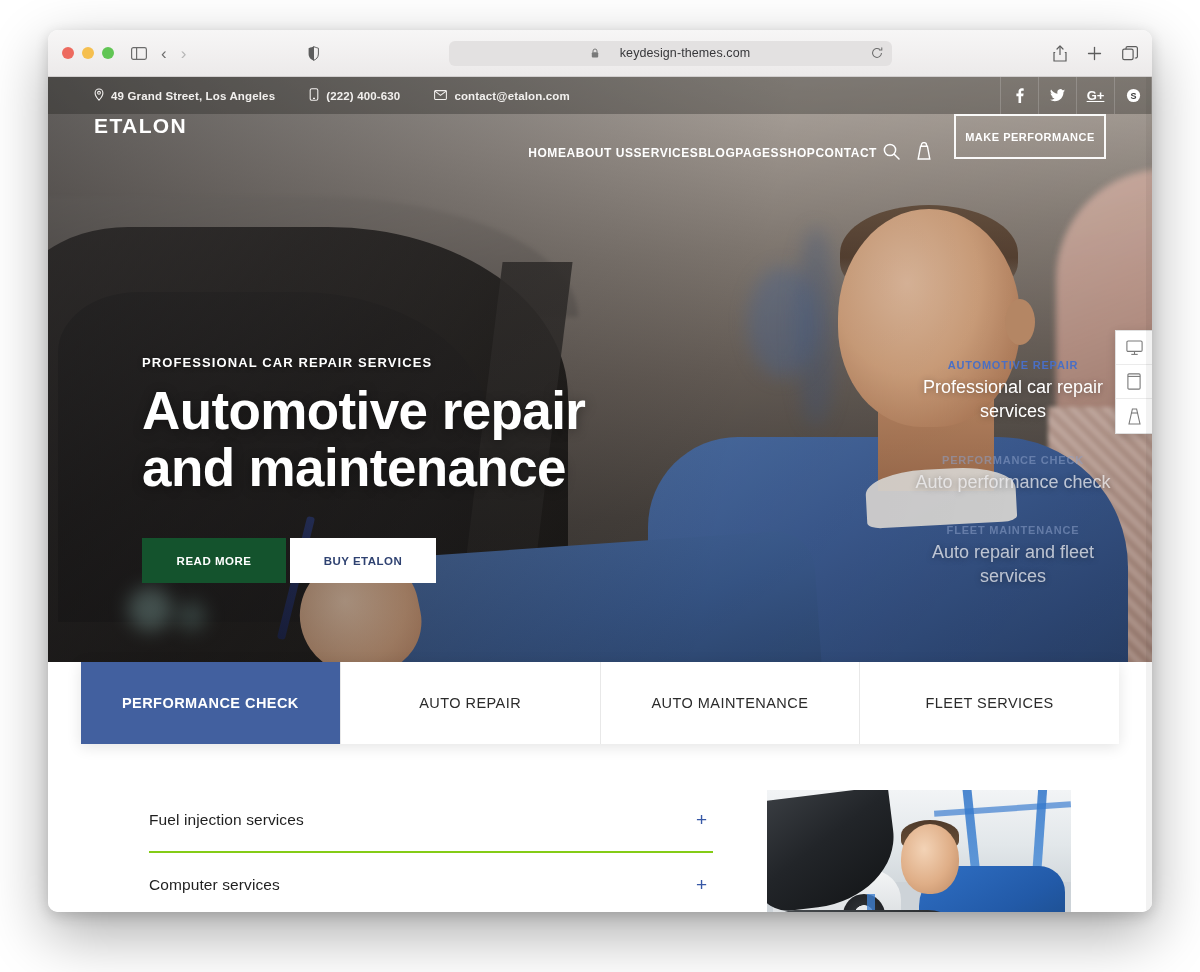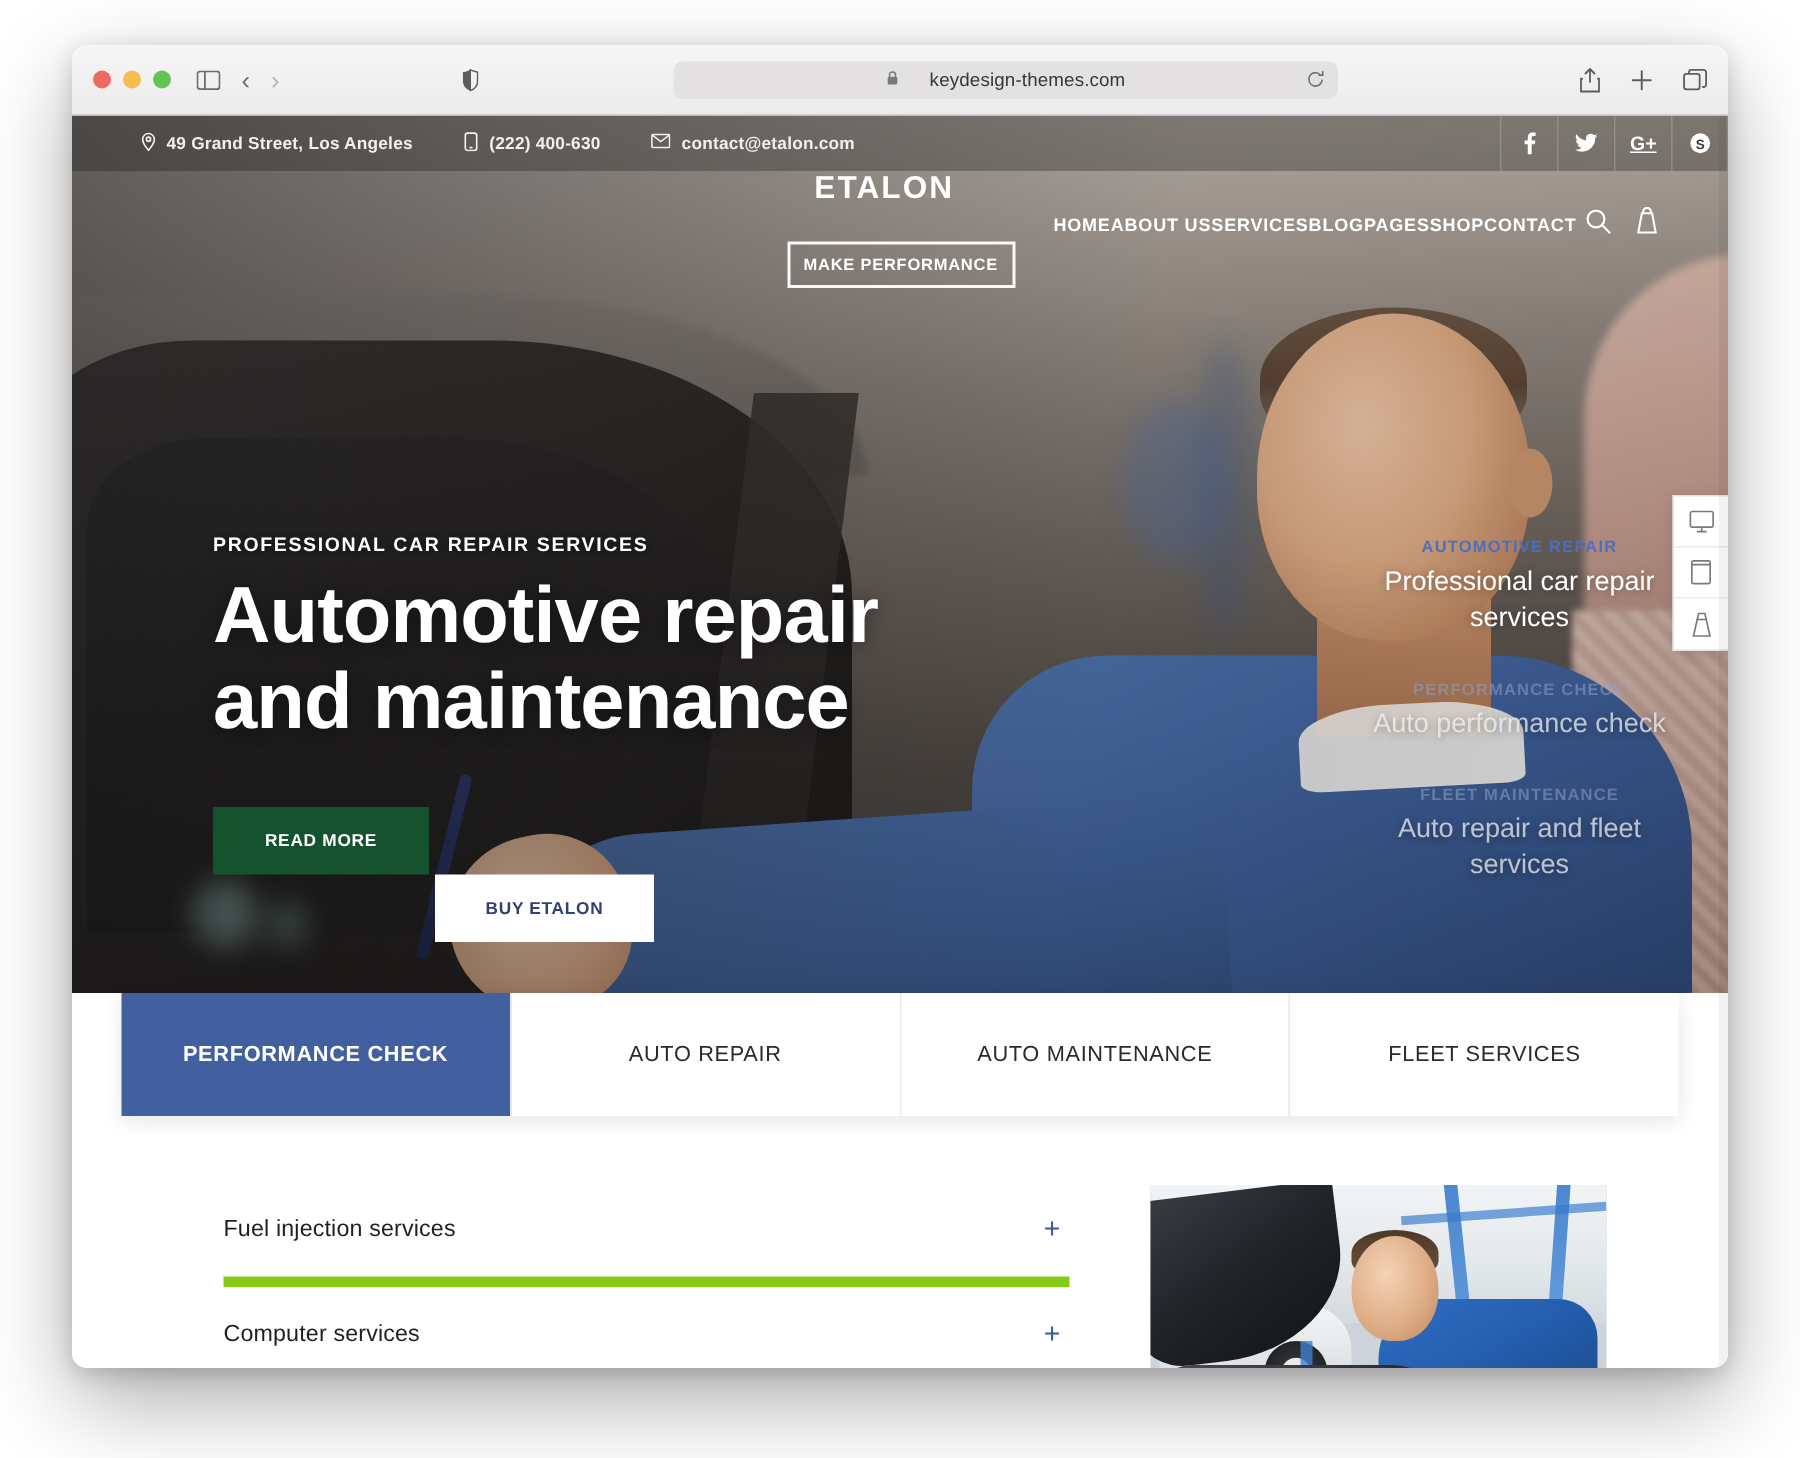--- a/index.html
+++ b/index.html
@@ -291,24 +291,22 @@
     font-weight: 700;
   }
   .social:last-child { border-right: 1px solid rgba(255,255,255,.18); }
 
   
   .navbar {
     position: relative;
     z-index: 6;
     height: 78px;
     display: flex;
-    align-items: center;
-    padding-left: 25px;
+    padding-left: 46px;
     padding-right: 46px;
-    flex-direction: column;
   }
   .logo {
     font-size: 21px;
     font-weight: 800;
     letter-spacing: 1.4px;
     color: #ffffff;
   }
   .nav-menu {
     margin-left: auto;
     display: flex;
@@ -378,21 +376,20 @@
   .btn-secondary {
     width: 146px; height: 45px;
     background: #ffffff;
     color: #2f4271;
     font-size: 11.5px;
     font-weight: 800;
     letter-spacing: .5px;
     display: flex; align-items: center; justify-content: center;
     border: none; cursor: pointer;
     margin-left: 4px;
-    margin-top: 45px;
   }
 
   
   .slide-nav {
     position: absolute;
     right: 34px;
     top: 282px;
     z-index: 5;
     width: 210px;
     text-align: center;
@@ -479,21 +476,21 @@
     display: flex;
     gap: 54px;
     z-index: 7;
   }
   .accordion { flex: 1; padding-top: 6px; }
   .acc-item {
     display: flex;
     align-items: center;
     justify-content: space-between;
     padding: 22px 6px 22px 0;
-    border-bottom: 7px solid #84cc16;
+    border-bottom: 2px solid #84cc16;
     cursor: pointer;
   }
   .acc-item:last-child { border-bottom: none; }
   .acc-label {
     font-size: 15.5px;
     color: #1f1f1f;
     letter-spacing: .1px;
   }
   .acc-plus {
     font-size: 19px;

